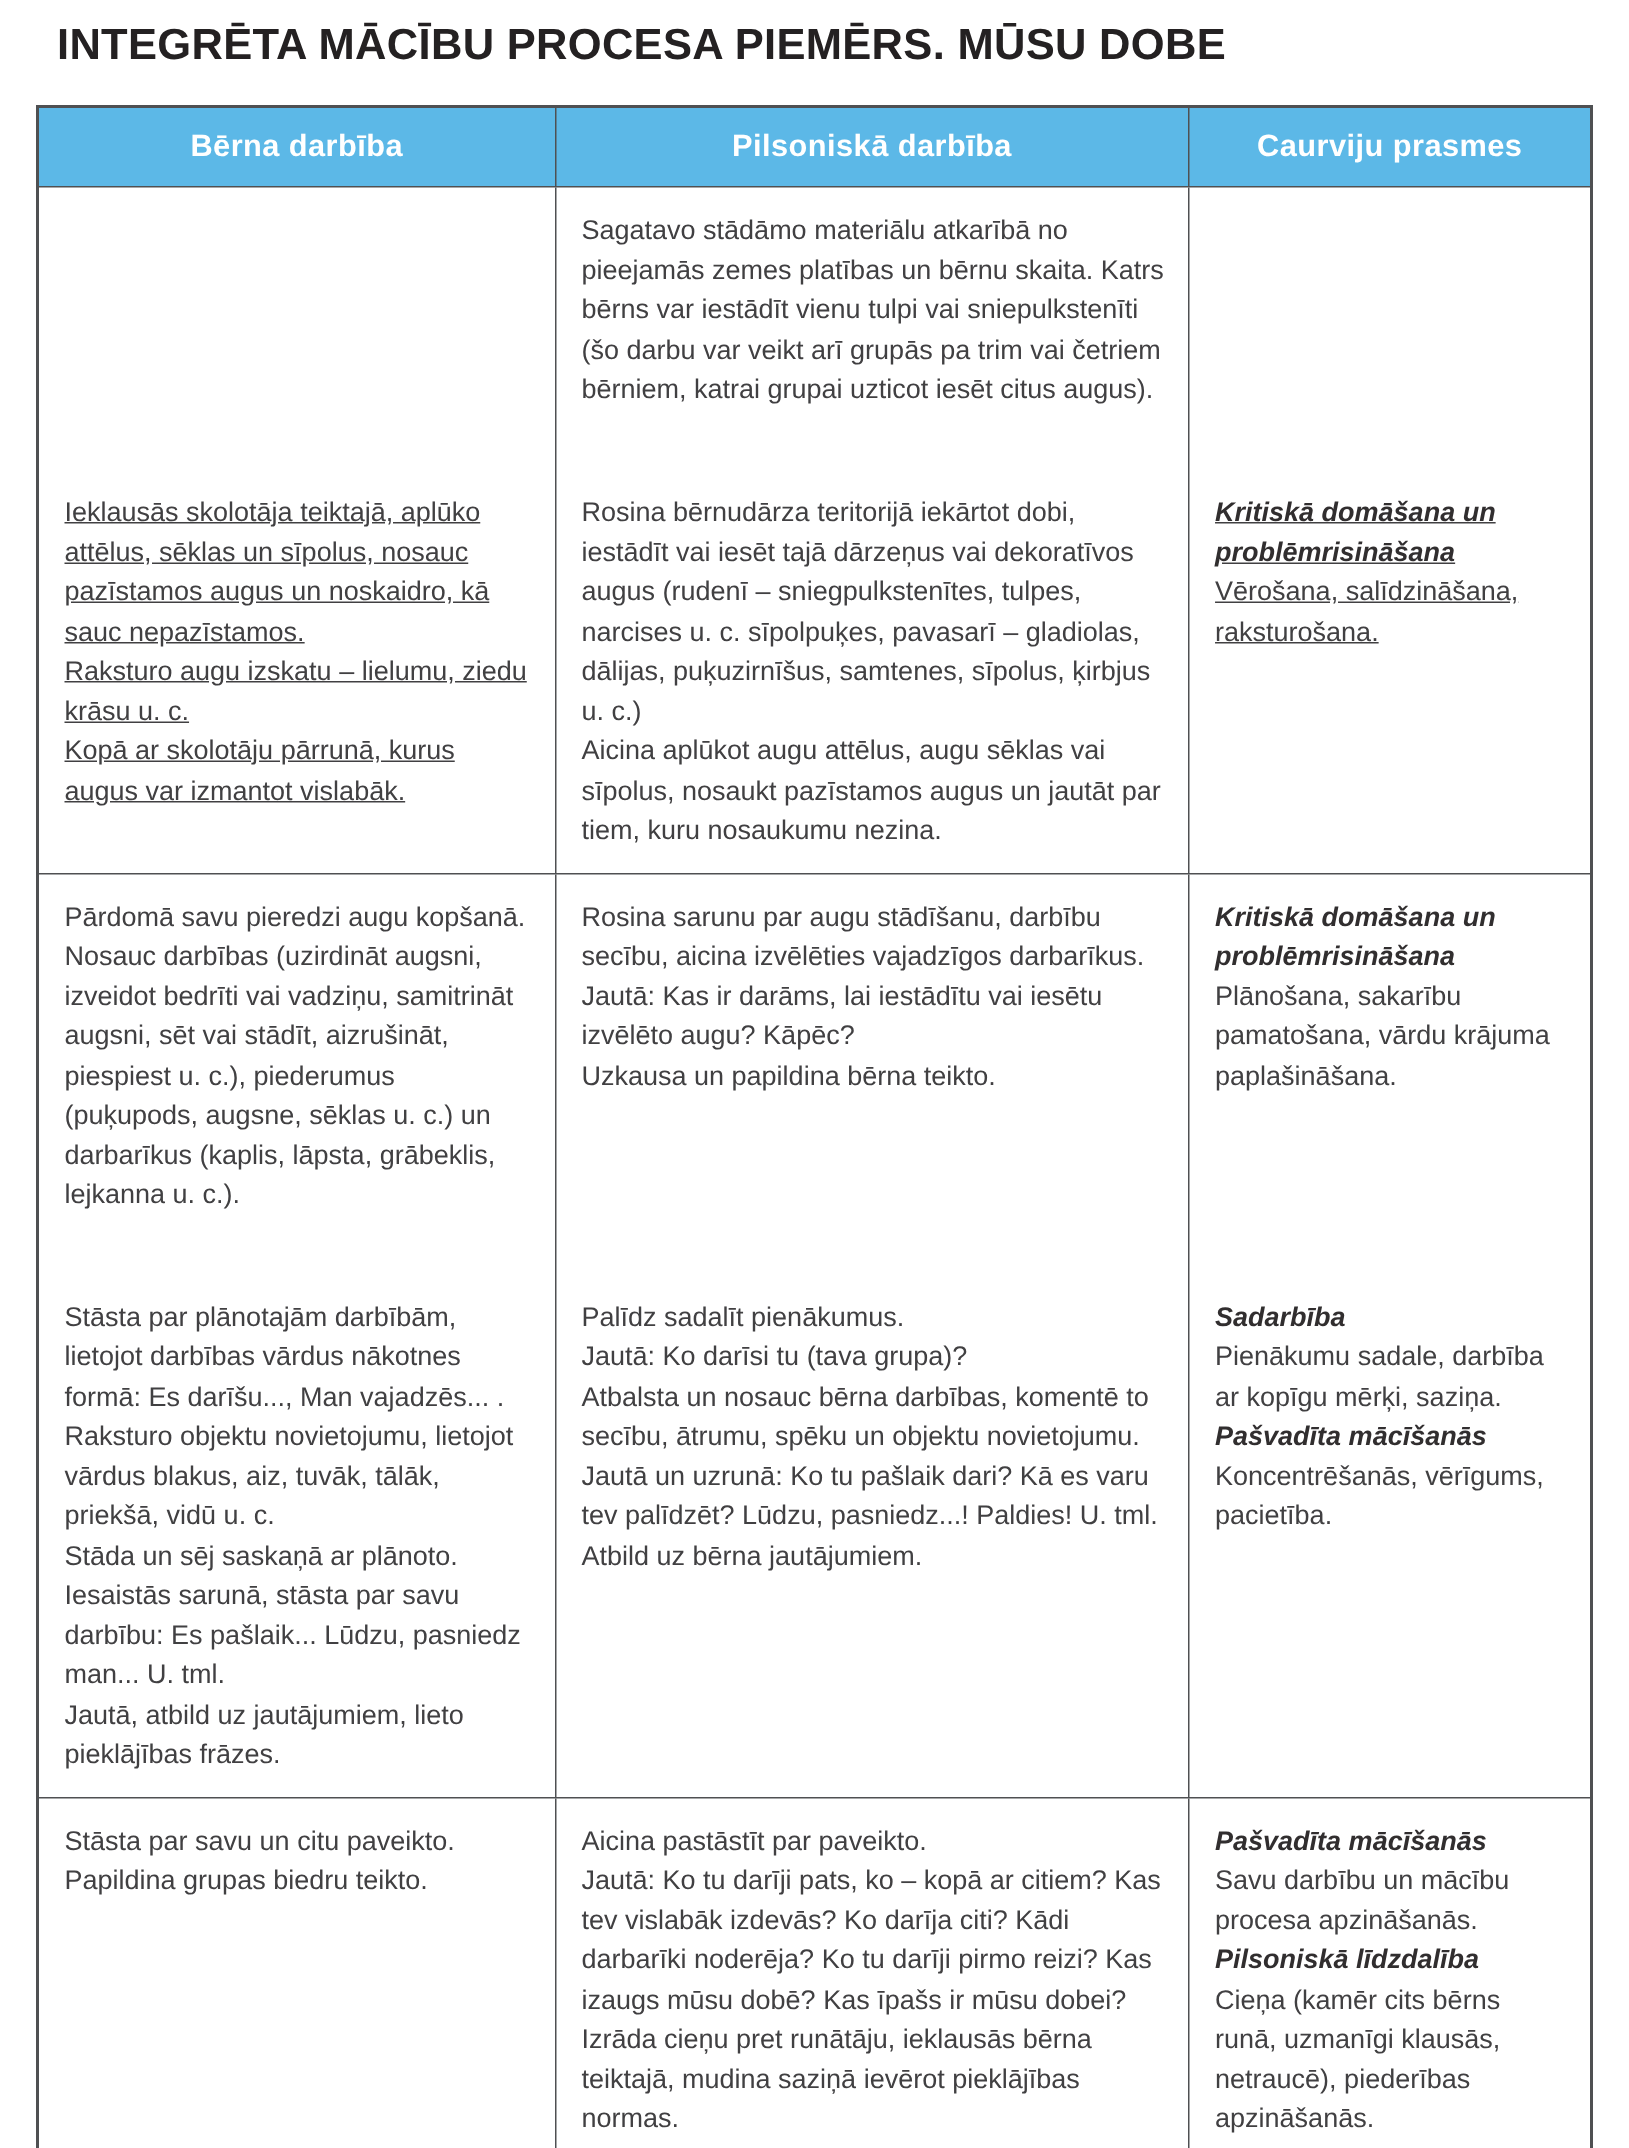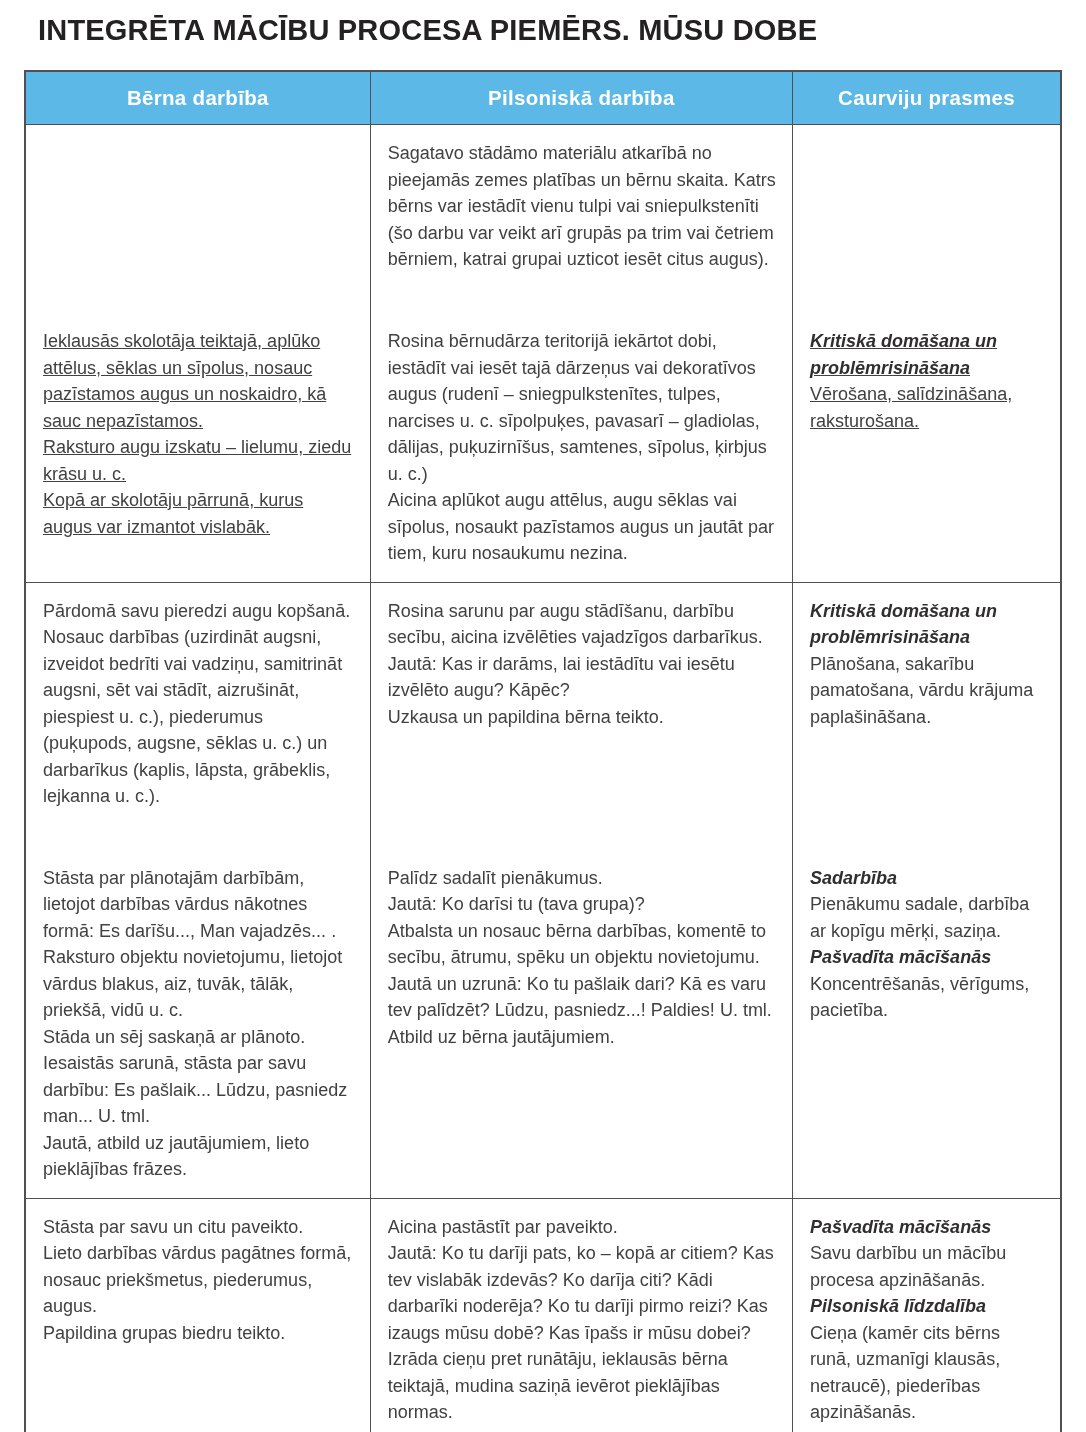--- a/index.html
+++ b/index.html
@@ -147,21 +147,20 @@
             <p class="para"><span class="seg">Pienākumu sadale, darbība ar kopīgu mērķi, saziņa.</span></p>
             <p class="para"><span class="seg seg-bi">Pašvadīta mācīšanās</span></p>
             <p class="para"><span class="seg">Koncentrēšanās, vērīgums, pacietība.</span></p>
           </div>
         </div>
       </div>
       <div class="t-row row-2">
         <div class="t-cell t-cell-0">
           <div class="blk blk-0">
             <p class="para"><span class="seg">Stāsta par savu un citu paveikto.</span></p>
-            <p class="para"><span class="seg">Lieto darbības vārdus pagātnes formā, nosauc priekšmetus, piederumus, augus.</span></p>
             <p class="para"><span class="seg">Papildina grupas biedru teikto.</span></p>
           </div>
         </div>
         <div class="t-cell t-cell-1">
           <div class="blk blk-0">
             <p class="para"><span class="seg">Aicina pastāstīt par paveikto.</span></p>
             <p class="para"><span class="seg">Jautā: </span><span class="seg seg-i">Ko tu darīji pats, ko – kopā ar citiem? Kas tev vislabāk izdevās? Ko darīja citi? Kādi darbarīki noderēja? Ko tu darīji pirmo reizi? Kas izaugs mūsu dobē? Kas īpašs ir mūsu dobei?</span></p>
             <p class="para"><span class="seg">Izrāda cieņu pret runātāju, ieklausās bērna teiktajā, mudina saziņā ievērot pieklājības normas.</span></p>
           </div>
         </div>

